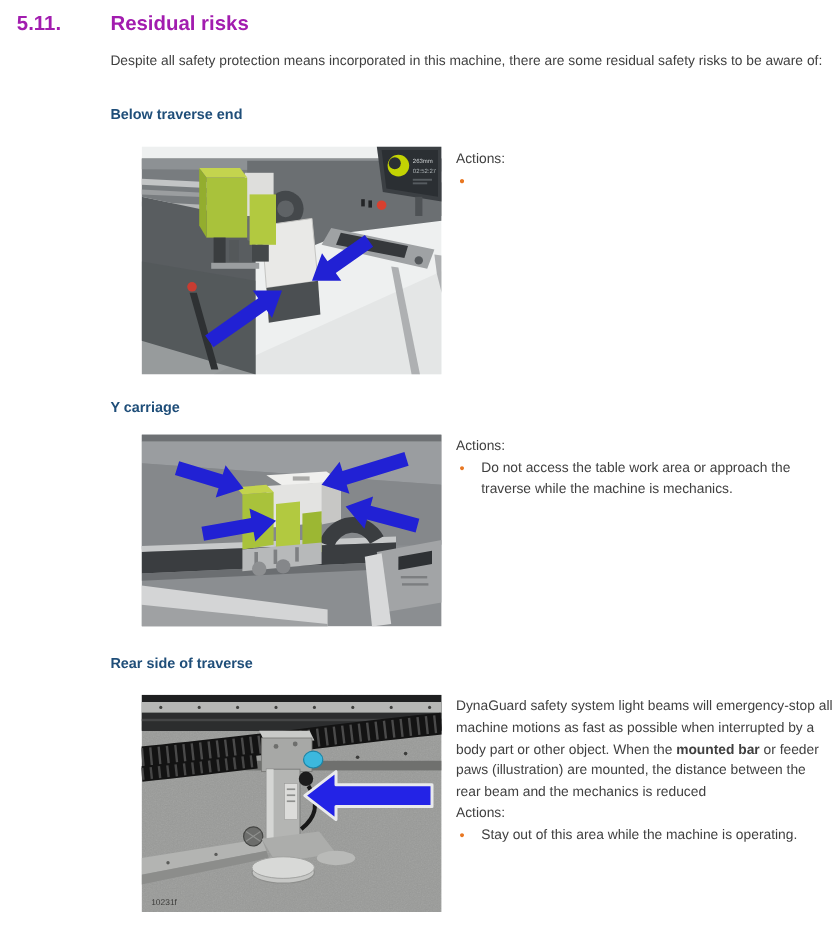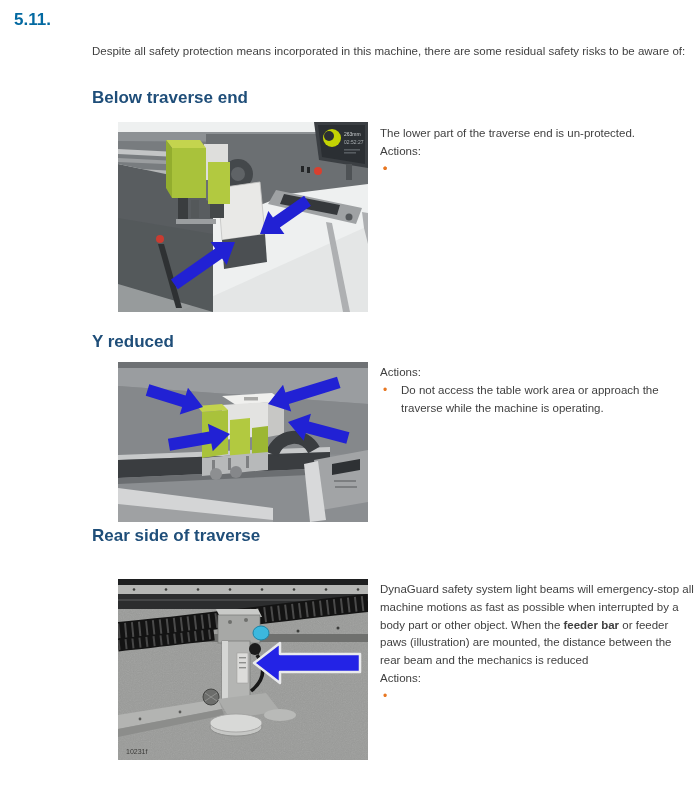--- a/index.html
+++ b/index.html
@@ -1,49 +1,50 @@
 <!DOCTYPE html>
 <html><head>
 <meta charset="utf-8">
 <style>
   html,body{margin:0;padding:0;background:#ffffff;}
   #page{
     position:relative;width:696px;height:785px;background:#ffffff;overflow:hidden;
     font-family:"Liberation Sans",sans-serif;color:#3f3f3f;
   }
   .abs{position:absolute;}
-  .h1{font-size:17px;font-weight:bold;color:#0369a1;}
-  .h2{font-size:17px;font-weight:bold;color:#1f4e79;}
+  .h1{font-size:17px;font-weight:bold;color:#a21caf;}
+  .h2{font-size:12px;font-weight:bold;color:#1f4e79;}
   .body-text{font-size:11.5px;line-height:1.55;}
   #sec-num{left:14px;top:10px;}
   #sec-title{left:92px;top:10px;}
   #intro{left:92px;top:43px;width:598px;}
   #s1-head{left:92px;top:88px;}
   #s1-img{left:118px;top:122px;width:250px;height:190px;}
   #s1-text{left:380px;top:125px;width:314px;}
   #s2-head{left:92px;top:332px;}
   #s2-img{left:118px;top:362px;width:250px;height:160px;}
   #s2-text{left:380px;top:364px;width:314px;}
-  #s3-head{left:92px;top:526px;}
+  #s3-head{left:92px;top:546px;}
   #s3-img{left:118px;top:579px;width:250px;height:181px;}
   #s3-text{left:380px;top:581px;width:314px;}
   .col p{margin:0;}
   .actions{font-weight:normal;}
   ul.bullets{margin:0;padding:0;list-style:none;}
   ul.bullets li{position:relative;padding-left:21px;}
   ul.bullets .dot{position:absolute;left:3px;top:-1px;color:#e87722;font-size:12px;}
   .illu{display:block;width:100%;height:100%;}
   b{font-weight:bold;}
 </style>
 </head>
 <body>
 
 <div id="page">
 
   <div class="abs h1" id="sec-num">5.11.</div>
+  <div class="abs h1" id="sec-title">Residual risks</div>
   <div class="abs body-text" id="intro">Despite all safety protection means incorporated in this machine, there are some residual safety risks to be aware of:</div>
 
   <div class="abs h2" id="s1-head">Below traverse end</div>
 
   <div class="abs" id="s1-img">
     <svg class="illu" viewBox="0 0 250 190">
       <rect width="250" height="190" fill="#eef0f0"></rect>
       <polygon points="60,190 250,104 250,190" fill="#e4e6e6"></polygon>
 
       <polygon points="0,10 250,10 250,58 95,62 0,42" fill="#787c7f"></polygon>
@@ -106,33 +107,32 @@
           <polygon points="0,0 20,-14 20,-6 58,-6 58,6 20,6 20,14"></polygon>
         </g>
         <g transform="translate(117,120) rotate(145)">
           <polygon points="0,0 20,-14 20,-6 74,-6 74,6 20,6 20,14"></polygon>
         </g>
       </g>
     </svg>
   </div>
 
   <div class="abs body-text col" id="s1-text">
-    <p>The lower part of the traverse end is un-protected.</p>
     <p class="actions">Actions:</p>
     <ul class="bullets">
       <li>
         <span class="dot">•</span>
       </li>
       <li>
         <span class="dot">•</span>
       </li>
     </ul>
   </div>
 
-  <div class="abs h2" id="s2-head">Y reduced</div>
+  <div class="abs h2" id="s2-head">Y carriage</div>
 
   <div class="abs" id="s2-img">
     <svg class="illu" viewBox="0 0 250 160">
       <rect width="250" height="160" fill="#8b8e91"></rect>
       <rect width="250" height="6" fill="#6e7174"></rect>
       <polygon points="0,6 250,6 250,42 0,24" fill="#9a9da0"></polygon>
       <polygon points="0,24 250,42 250,92 0,96" fill="#85888b"></polygon>
 
       <polygon points="0,93 212,85 212,90 0,98" fill="#c7c9ca"></polygon>
       <polygon points="0,98 212,90 212,106 0,116" fill="#3a3d40"></polygon>
@@ -182,21 +182,21 @@
         </g>
       </g>
     </svg>
   </div>
 
   <div class="abs body-text col" id="s2-text">
     <p class="actions">Actions:</p>
     <ul class="bullets">
       <li>
         <span class="dot">•</span>
-        <span>Do not access the table work area or approach the traverse while the machine is operating.</span>
+        <span>Do not access the table work area or approach the traverse while the machine is mechanics.</span>
       </li>
     </ul>
   </div>
 
   <div class="abs h2" id="s3-head">Rear side of traverse</div>
 
   <div class="abs" id="s3-img">
     <svg class="illu" viewBox="0 0 250 181">
       <defs>
         <filter id="speckle">
@@ -263,22 +263,23 @@
       </g>
 
       <g transform="translate(136,84)">
         <polygon points="0,0 26,-20 26,-9 106,-9 106,9 26,9 26,20" fill="#2323e6" stroke="#e9eaec" stroke-width="2.5" stroke-linejoin="round"></polygon>
       </g>
       <text x="8" y="175" font-size="7" fill="#3a3a38">10231f</text>
     </svg>
   </div>
 
   <div class="abs body-text col" id="s3-text">
-    <p><span>DynaGuard safety system light beams will emergency-stop all machine motions as fast as possible when interrupted by a body part or other object. When the </span><b>feeder bar</b><span> or feeder paws (illustration) are mounted, the distance between the rear beam and the mechanics is reduced</span></p>
+    <p><span>DynaGuard safety system light beams will emergency-stop all machine motions as fast as possible when interrupted by a body part or other object. When the </span><b>mounted bar</b><span> or feeder paws (illustration) are mounted, the distance between the rear beam and the mechanics is reduced</span></p>
     <p class="actions">Actions:</p>
     <ul class="bullets">
       <li>
         <span class="dot">•</span>
+        <span>Stay out of this area while the machine is operating.</span>
       </li>
     </ul>
   </div>
 
 </div>
 
 </body></html>

